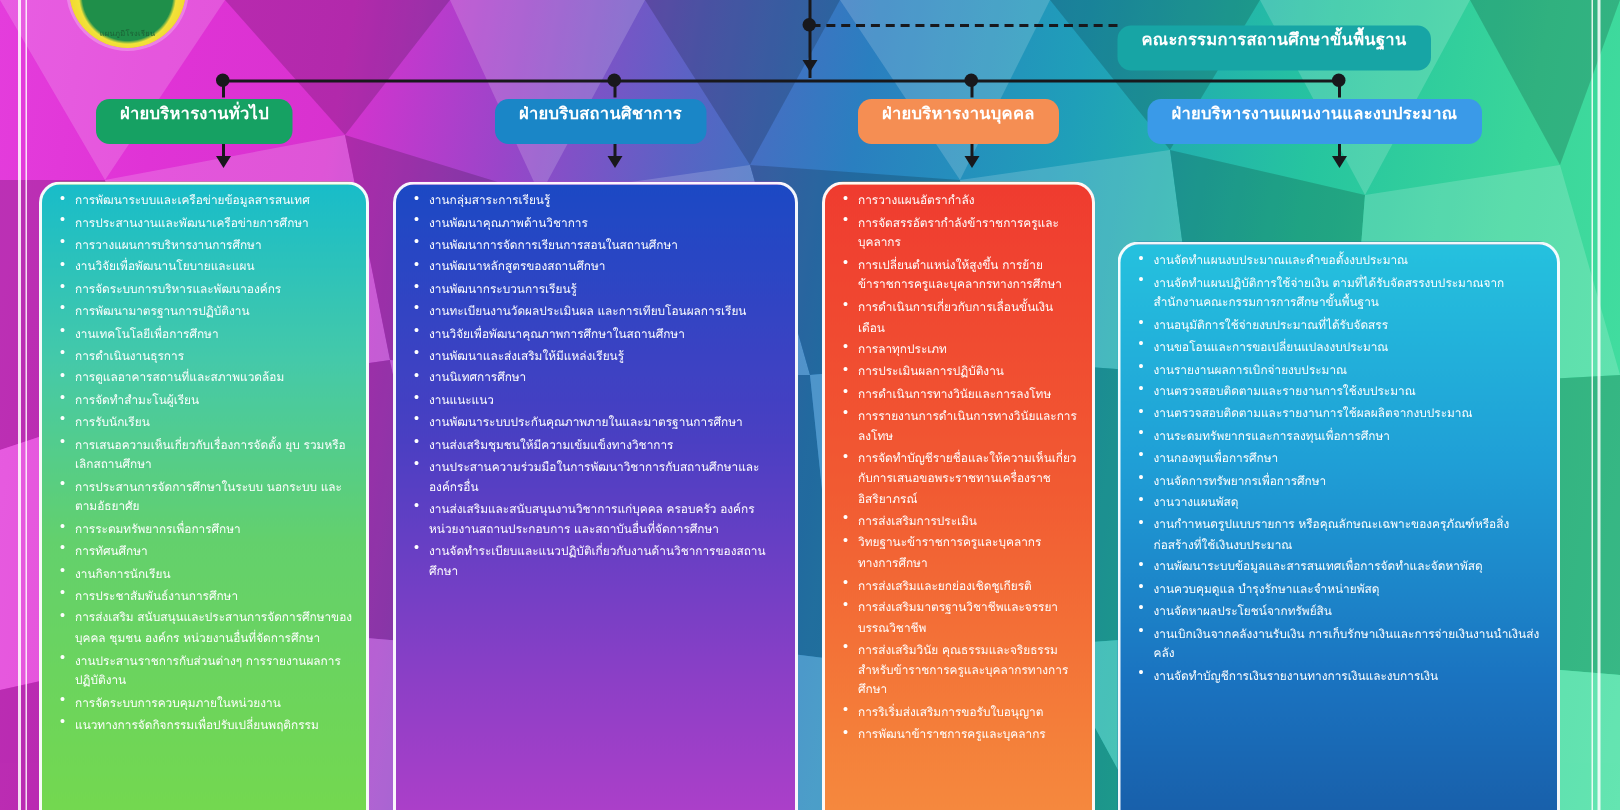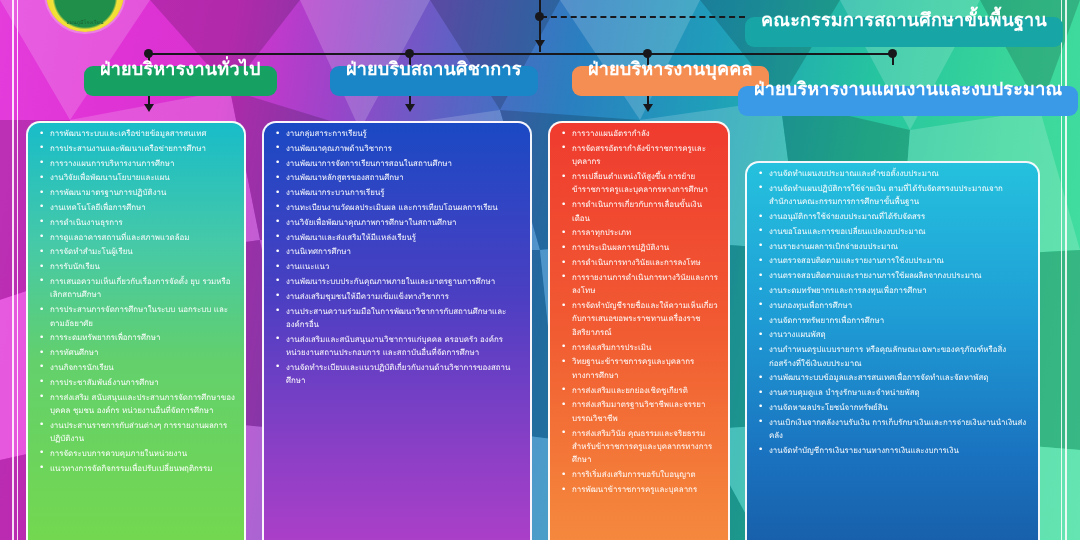--- a/index.html
+++ b/index.html
@@ -89,28 +89,28 @@
     position: absolute;
     height: 0;
     border-top: 2px dashed #18181c;
     pointer-events: none;
   }
 
   
   .pill {
     position: absolute;
     display: flex;
-    align-items: flex-end;
+    align-items: flex-start;
     justify-content: center;
     height: 30px;
     border-radius: 9px;
     color: #ffffff;
-    font-size: 18px;
+    font-size: 11px;
     font-weight: bold;
-    padding: 13px 16px;
+    padding: 0 16px;
     white-space: nowrap;
     letter-spacing: 0.2px;
   }
 
   
   .card {
     position: absolute;
     top: 121px;
     border-radius: 14px 14px 0 0;
     border: 2px solid rgba(255,255,255,0.95);
@@ -220,42 +220,43 @@
 
   <div class="dot" style="left:888px; top:49px;"></div>
   <div class="line vline" style="left:892px; top:53px; height:12px;"></div>
   <div class="line vline" style="left:892px; top:95px; height:14px;"></div>
   <div class="arrow" style="left:888px; top:104px;"></div>
 
   <div class="pill" id="pill-board" style="left:745px; top:17px; background:#17a5a5;">
     <span>คณะกรรมการสถานศึกษาขั้นพื้นฐาน</span>
   </div>
 
-  <div class="pill" id="pill-general" style="left:84px; top:66px; background:#16a163;">
+  <div class="pill" id="pill-general" style="left:64px; top:66px; background:#16a163;">
     <span>ฝ่ายบริหารงานทั่วไป</span>
   </div>
 
   <div class="pill" id="pill-academic" style="left:330px; top:66px; background:#1a86c7;">
     <span>ฝ่ายบริบสถานศิชาการ</span>
   </div>
 
   <div class="pill" id="pill-personnel" style="left:572px; top:66px; background:#f58e53;">
     <span>ฝ่ายบริหารงานบุคคล</span>
   </div>
 
-  <div class="pill" id="pill-budget" style="left:738px; top:66px; background:#3a9ae8;margin-top:20px;">
+  <div class="pill" id="pill-budget" style="left:765px; top:66px; background:#3a9ae8;">
     <span>ฝ่ายบริหารงานแผนงานและงบประมาณ</span>
   </div>
 
   <div class="card" id="card-general" style="height:428px;">
     <ul>
         <li>การพัฒนาระบบและเครือข่ายข้อมูลสารสนเทศ</li>
         <li>การประสานงานและพัฒนาเครือข่ายการศึกษา</li>
         <li>การวางแผนการบริหารงานการศึกษา</li>
         <li>งานวิจัยเพื่อพัฒนานโยบายและแผน</li>
+        <li>การจัดระบบการบริหารและพัฒนาองค์กร</li>
         <li>การพัฒนามาตรฐานการปฏิบัติงาน</li>
         <li>งานเทคโนโลยีเพื่อการศึกษา</li>
         <li>การดำเนินงานธุรการ</li>
         <li>การดูแลอาคารสถานที่และสภาพแวดล้อม</li>
         <li>การจัดทำสำมะโนผู้เรียน</li>
         <li>การรับนักเรียน</li>
         <li>การเสนอความเห็นเกี่ยวกับเรื่องการจัดตั้ง ยุบ รวมหรือเลิกสถานศึกษา</li>
         <li>การประสานการจัดการศึกษาในระบบ นอกระบบ และตามอัธยาศัย</li>
         <li>การระดมทรัพยากรเพื่อการศึกษา</li>
         <li>การทัศนศึกษา</li>

